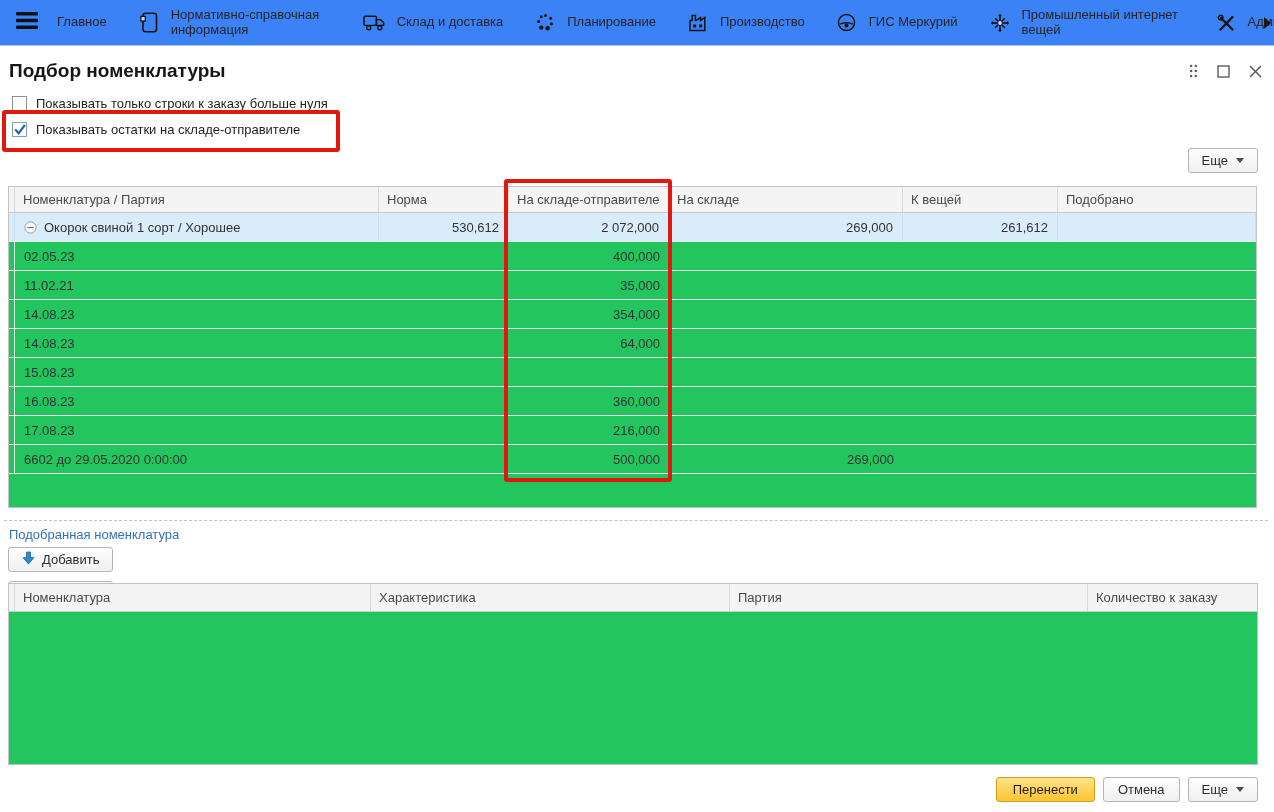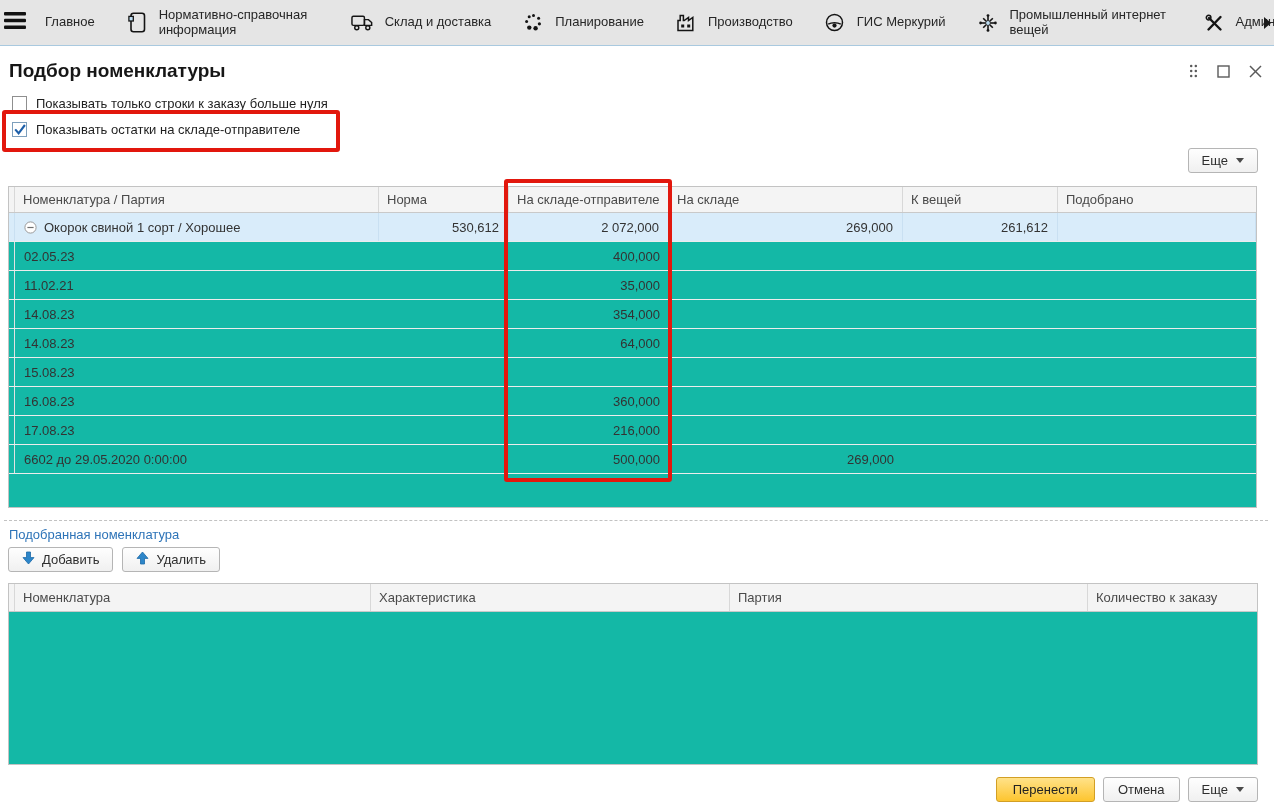--- a/index.html
+++ b/index.html
@@ -1,22 +1,22 @@
 <!DOCTYPE html>
 <html><head>
 <meta charset="utf-8">
 <style>
   html,body{margin:0;padding:0;background:#fff;}
   body{font-family:"Liberation Sans","DejaVu Sans",sans-serif;width:1274px;height:812px;overflow:hidden;}
   #app{position:relative;width:1274px;height:812px;background:#fff;}
 
   
-  .menubar{position:absolute;top:0;left:0;width:1274px;height:46px;background:#e5e5e5;
+  .menubar{position:absolute;top:0;left:0;width:1274px;height:46px;background:#3b82f6;
            border-bottom:1px solid #a9c9df;display:flex;align-items:center;box-sizing:border-box;
-           padding-left:0;overflow:hidden;}
+           padding-left:12px;overflow:hidden;}
   .hamburger{display:flex;align-items:center;justify-content:center;width:30px;height:34px;cursor:pointer;flex:0 0 auto;}
   .menu-item{display:flex;align-items:center;gap:10px;padding:0 15px;height:46px;cursor:pointer;flex:0 0 auto;}
   .menu-item .mlbl{font-size:13px;color:#262626;line-height:1.15;white-space:nowrap;}
   .menu-item.two .mlbl{white-space:normal;max-width:162px;}
   .menu-item .micon{display:flex;align-items:center;justify-content:center;width:24px;flex:0 0 auto;}
   .menu-overflow{position:absolute;right:3px;top:17px;width:0;height:0;cursor:pointer;
                  border-top:6px solid transparent;border-bottom:6px solid transparent;border-left:7px solid #1a1a1a;}
 
   
   .page-title{position:absolute;top:60px;left:9px;font-size:19px;font-weight:bold;color:#161616;margin:0;}
@@ -38,21 +38,21 @@
 
   
   .btn{display:inline-flex;align-items:center;justify-content:center;gap:7px;height:25px;padding:0 13px;
        background:linear-gradient(#fefefe,#f0f0f0);border:1px solid #b5b5b5;border-radius:3px;
        font-size:13px;color:#2e2e2e;box-sizing:border-box;cursor:pointer;font-family:inherit;}
   .caret{width:0;height:0;border-left:4px solid transparent;border-right:4px solid transparent;
          border-top:5px solid #4a4a4a;margin-left:1px;}
   #btn-more-top{position:absolute;top:148px;right:16px;height:25px;}
 
   
-  .grid{position:absolute;background:#14b8a6;border:1px solid #c3c3c3;box-sizing:border-box;font-size:13px;color:#333;overflow:hidden;}
+  .grid{position:absolute;background:#22c55e;border:1px solid #c3c3c3;box-sizing:border-box;font-size:13px;color:#333;overflow:hidden;}
   #table1{left:8px;top:186px;width:1249px;height:322px;}
   #table2{left:8px;top:583px;width:1250px;height:182px;}
   .t-head{display:flex;background:#f4f4f4;border-bottom:1px solid #c9c9c9;box-sizing:border-box;}
   #table1 .t-head{height:26px;}
   #table2 .t-head{height:28px;}
   .t-head .cell{display:flex;align-items:center;padding:0 8px;color:#4a4a4a;border-right:1px solid #d8d8d8;box-sizing:border-box;overflow:hidden;white-space:nowrap;}
   .t-head .cell:last-child{border-right:none;}
   .t-row{display:flex;height:29px;border-bottom:1px solid #ececec;box-sizing:border-box;cursor:pointer;}
   .t-row .cell{display:flex;align-items:center;padding:0 9px;box-sizing:border-box;overflow:hidden;white-space:nowrap;}
   .t-row.selected .cell{background:#d9ecfa;border-right:1px solid #c9e0f2;}
@@ -68,21 +68,21 @@
   .d1{width:356px;flex:0 0 auto;}
   .d2{width:359px;flex:0 0 auto;}
   .d3{width:358px;flex:0 0 auto;}
   .d4{flex:1 1 auto;}
   .grp-ico{display:flex;align-items:center;margin-right:7px;flex:0 0 auto;}
   .child-indent{padding-left:22px;}
 
   
   #dash{position:absolute;top:520px;left:4px;width:1264px;border-top:1px dashed #c2c2c2;}
   #section-title{position:absolute;top:527px;left:9px;font-size:13px;color:#2e74b8;cursor:pointer;}
-  #picked-actions{position:absolute;top:547px;left:8px;display:flex;gap:9px;}
+  #picked-actions{position:absolute;top:547px;left:8px;display:flex;gap:9px;flex-direction:column;}
 
   
   #footer{position:absolute;top:777px;right:16px;display:flex;gap:8px;}
   .btn-primary{background:linear-gradient(#ffe289,#fdc52f);border:1px solid #d29f25;font-weight:normal;color:#222;}
 </style>
 </head>
 <body>
 
 <div id="app">
 

